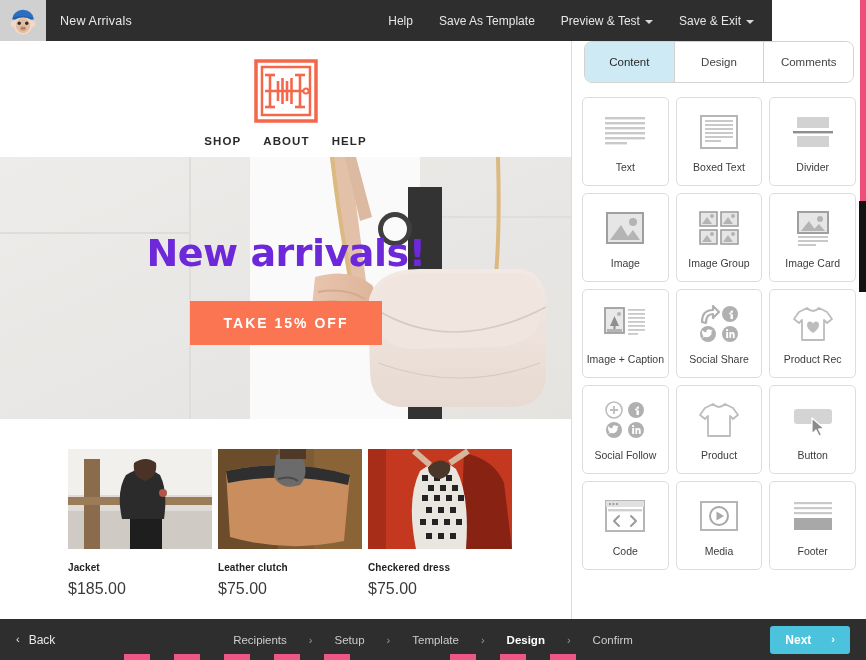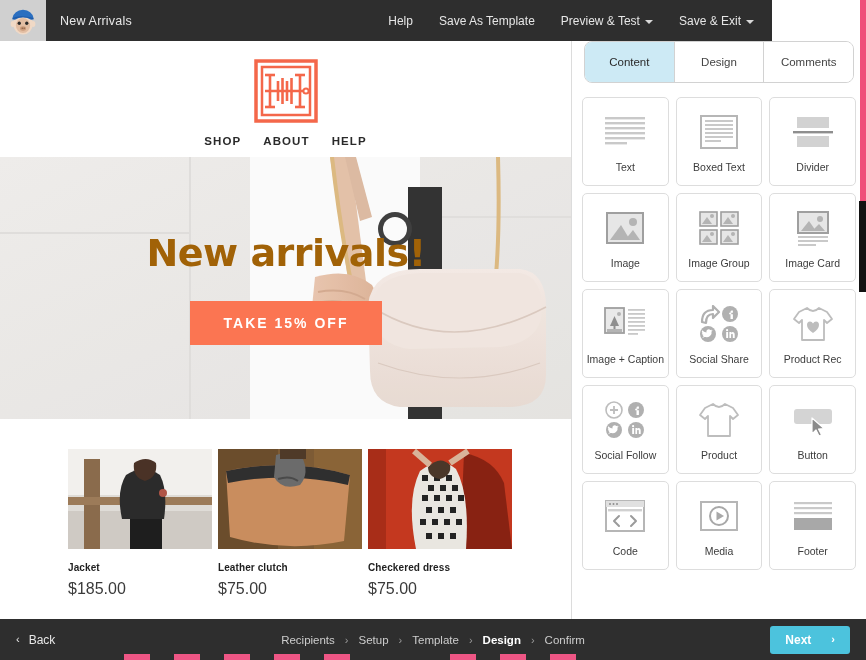--- a/index.html
+++ b/index.html
@@ -64,21 +64,21 @@
   #hero {
     position: relative; height: 262px; width: 572px; overflow: hidden;
     background: #ececec;
   }
   #hero-photo { position: absolute; inset: 0; }
   #hero-overlay {
     position: absolute; inset: 0; display: flex; flex-direction: column;
     align-items: center; justify-content: center; gap: 26px;
   }
   #hero-title {
-    font-size: 38px; font-weight: bold; color: #a16207;
+    font-size: 38px; font-weight: bold; color: #6d28d9;
     letter-spacing: -.5px; font-family: "DejaVu Sans", sans-serif;
   }
   #hero-cta {
     background: #fb7552; color: #fff; font-size: 14px; font-weight: bold;
     letter-spacing: 2px; padding: 14px 34px; cursor: pointer;
     min-width: 158px; text-align: center;
   }
 
   
   #products {
@@ -138,21 +138,21 @@
   #bottombar {
     position: absolute; top: 619px; left: 0; width: 866px; height: 41px;
     background: #2e2e2e; display: flex; align-items: center;
   }
   #back-btn {
     display: flex; align-items: center; gap: 9px; margin-left: 16px;
     color: #e8e8e8; font-size: 12px; cursor: pointer;
   }
   #breadcrumb {
     position: absolute; left: 0; right: 0; display: flex;
-    justify-content: center; align-items: center; gap: 10px;
+    justify-content: center; align-items: center; gap: 22px;
     pointer-events: none;
   }
   .crumb {
     font-size: 11.5px; color: #cdcdcd; cursor: pointer; pointer-events: auto;
   }
   .crumb.current { color: #fff; font-weight: bold; }
   .crumb-sep {
     color: #9a9a9a; font-size: 11px;
   }
   #next-btn {

